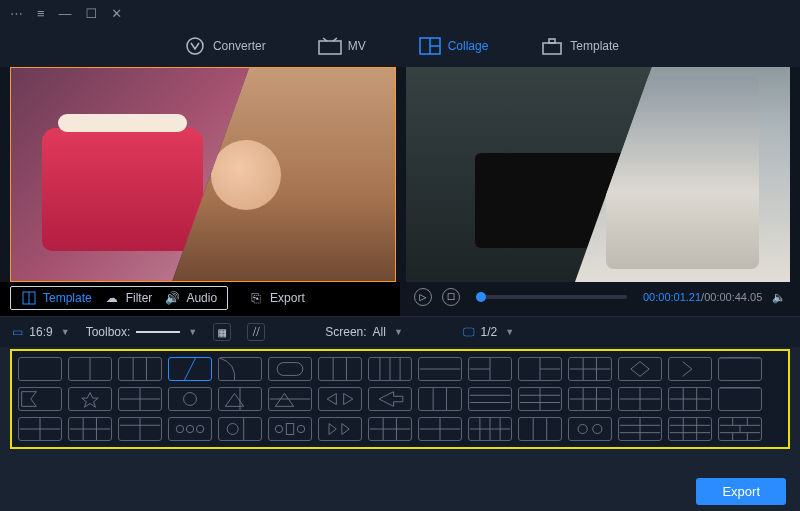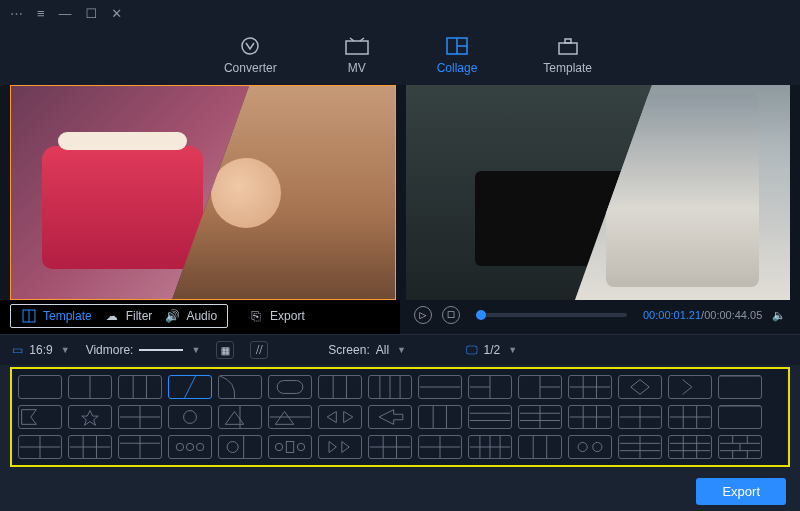--- a/index.html
+++ b/index.html
@@ -26,22 +26,22 @@
     display:flex;align-items:center;justify-content:center;font-size:12px;color:#fff;
   }
   .titlebar-controls { display: flex; gap: 14px; color: #8a93a2; font-size: 13px; }
   .titlebar-controls span { cursor: pointer; }
   
   .nav {
     display: flex; justify-content: center; gap: 50px;
     padding: 8px 0 10px 0; background: #151d2a;
   }
   .nav-item {
-    display: flex; flex-direction: column; align-items: center; gap: 4px;
-    font-size: 12px; color: #b2bac8; cursor: pointer; margin-left: 16px;
+    display: flex; align-items: center; gap: 4px;
+    font-size: 12px; color: #b2bac8; cursor: pointer;
   }
   .nav-item.active { color: #2a8cff; }
   .nav-icon {
     width: 28px; height: 22px; display:flex; align-items:center; justify-content:center;
     font-size: 18px;
   }
   
   .previews {
     display: flex; gap: 10px; padding: 0 10px; height: 215px; background:#0f1620;
   }
@@ -268,21 +268,21 @@
   </div>
 </div>
 
 <div class="options">
   <div class="opt">
     <span style="color:#2a8cff;">▭</span>
     <span>16:9</span>
     <span class="chev">▼</span>
   </div>
   <div class="opt">
-    <span>Vidmore:</span>
+    <span>Toolbox:</span>
     <span class="line-sample"></span>
     <span class="chev">▼</span>
   </div>
   <span class="tiny-btn">▦</span>
   <span class="tiny-btn">⧸⧸</span>
   <div style="width:28px;"></div>
   <div class="opt">
     <span>Screen:</span>
     <span>All</span>
     <span class="chev">▼</span>

